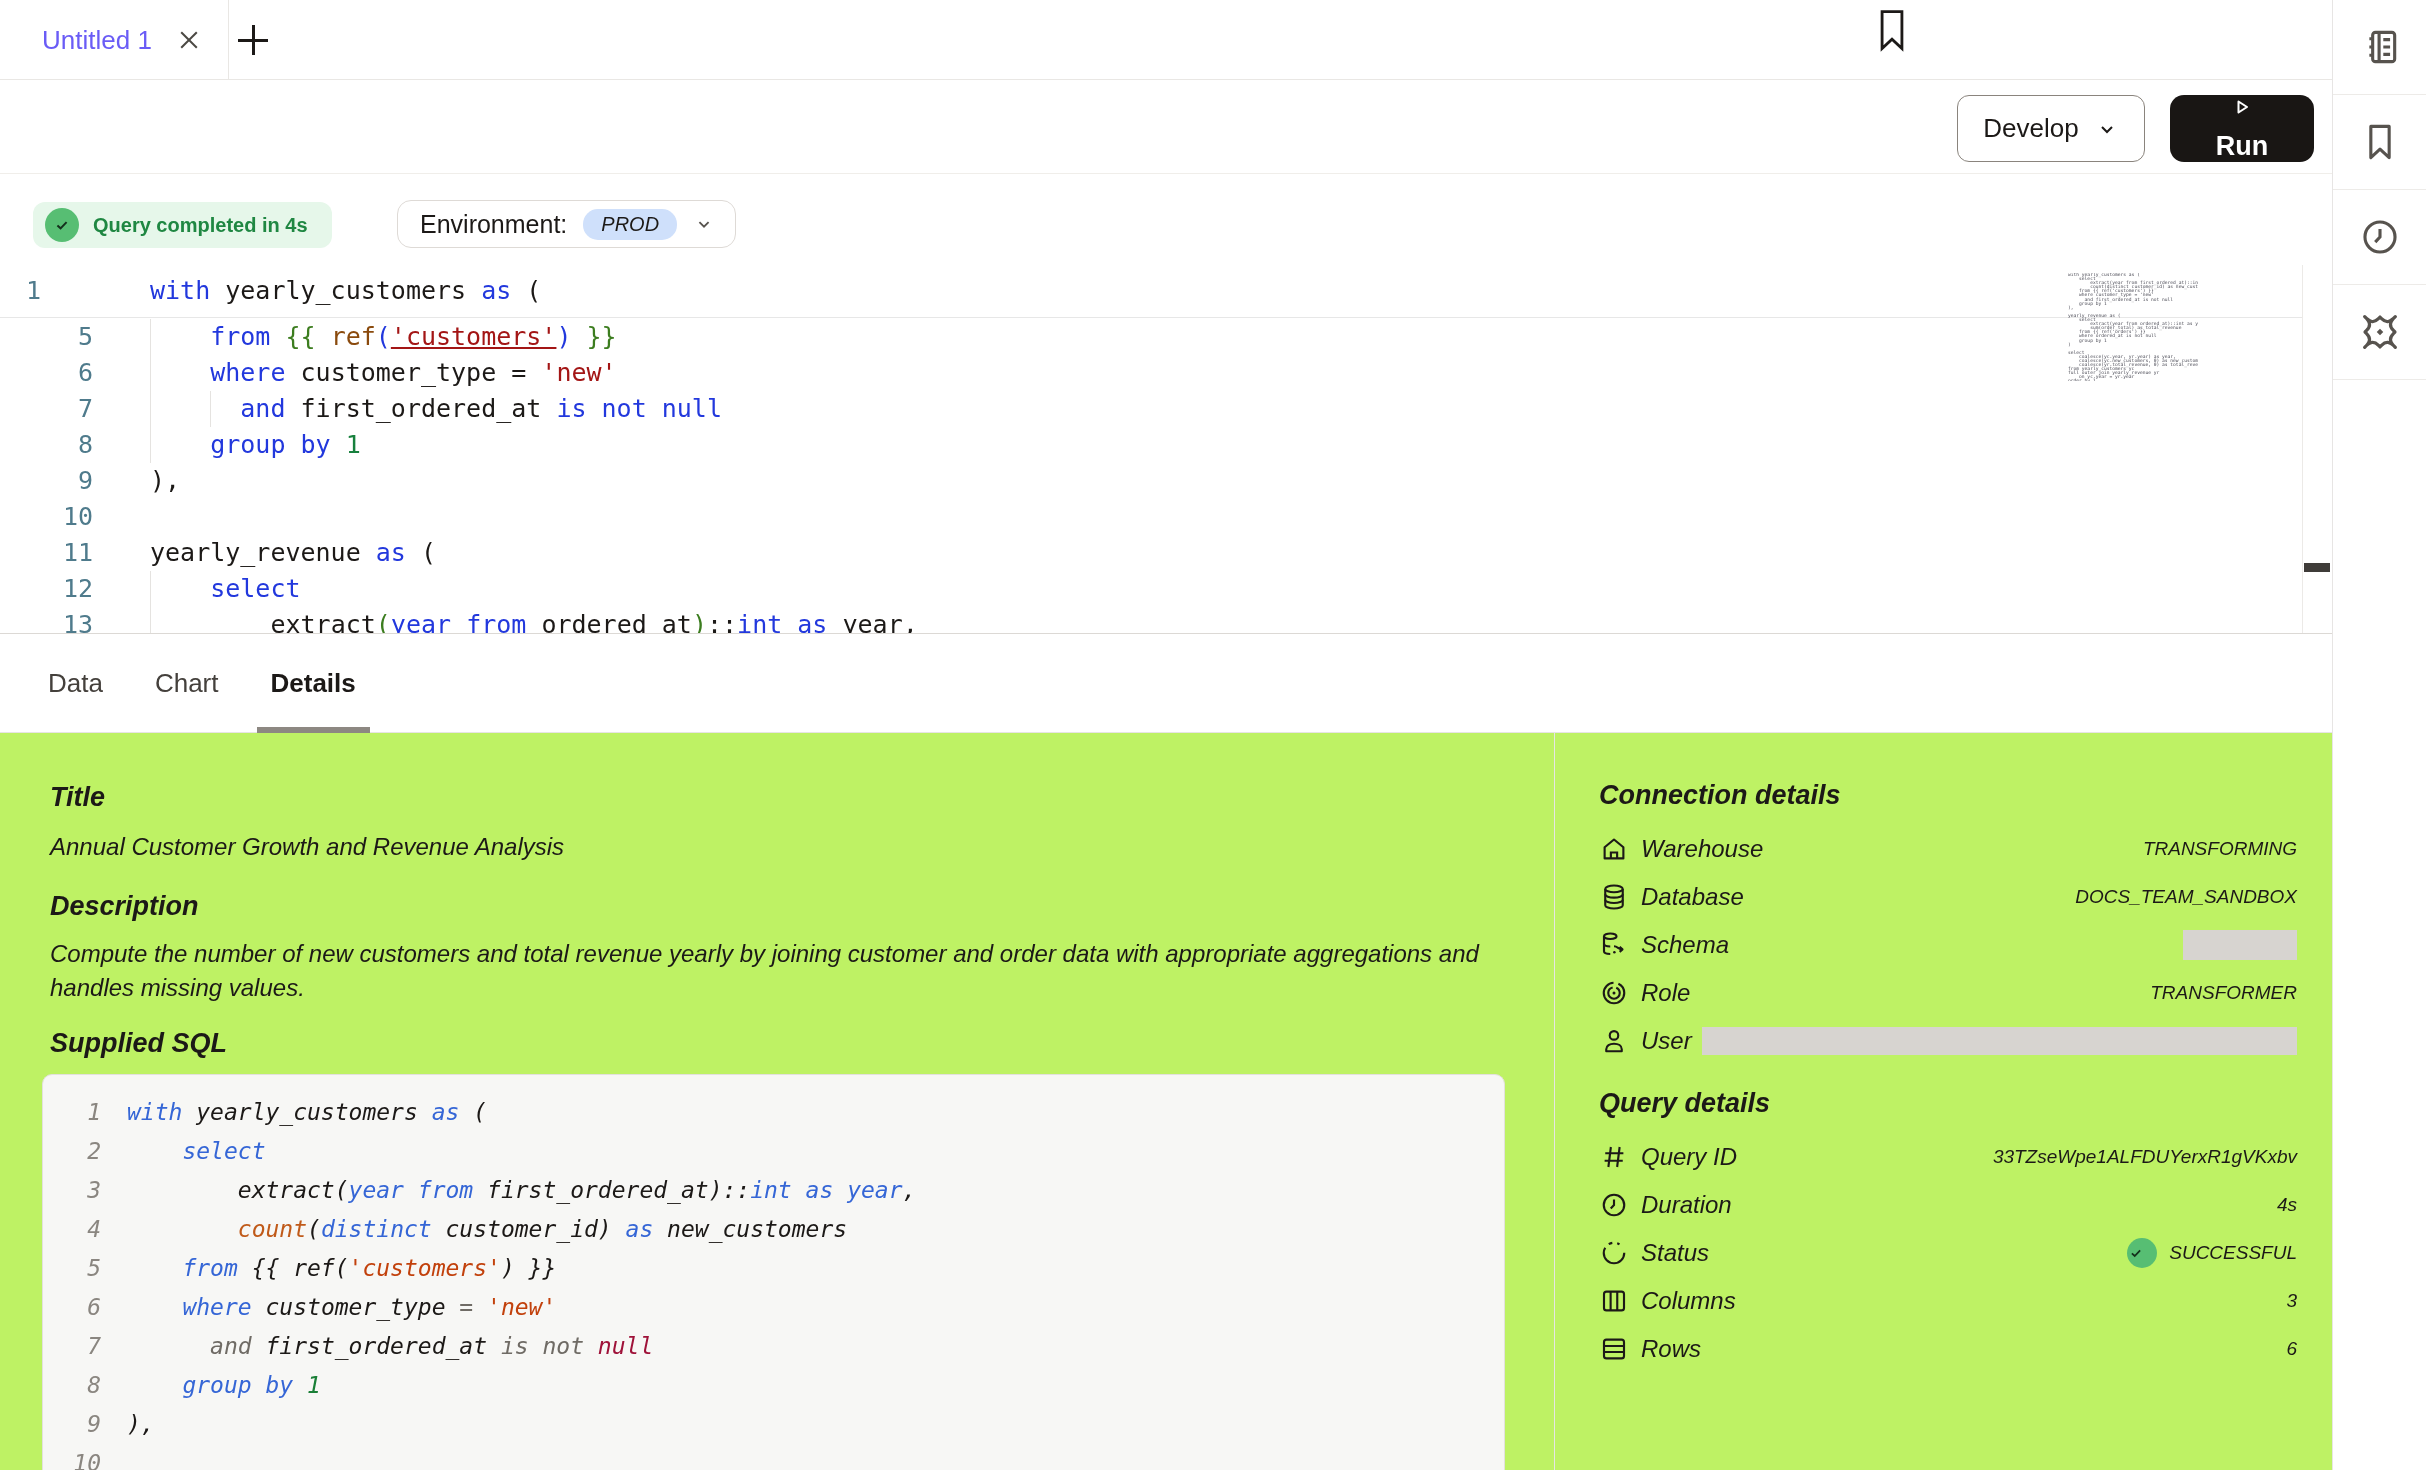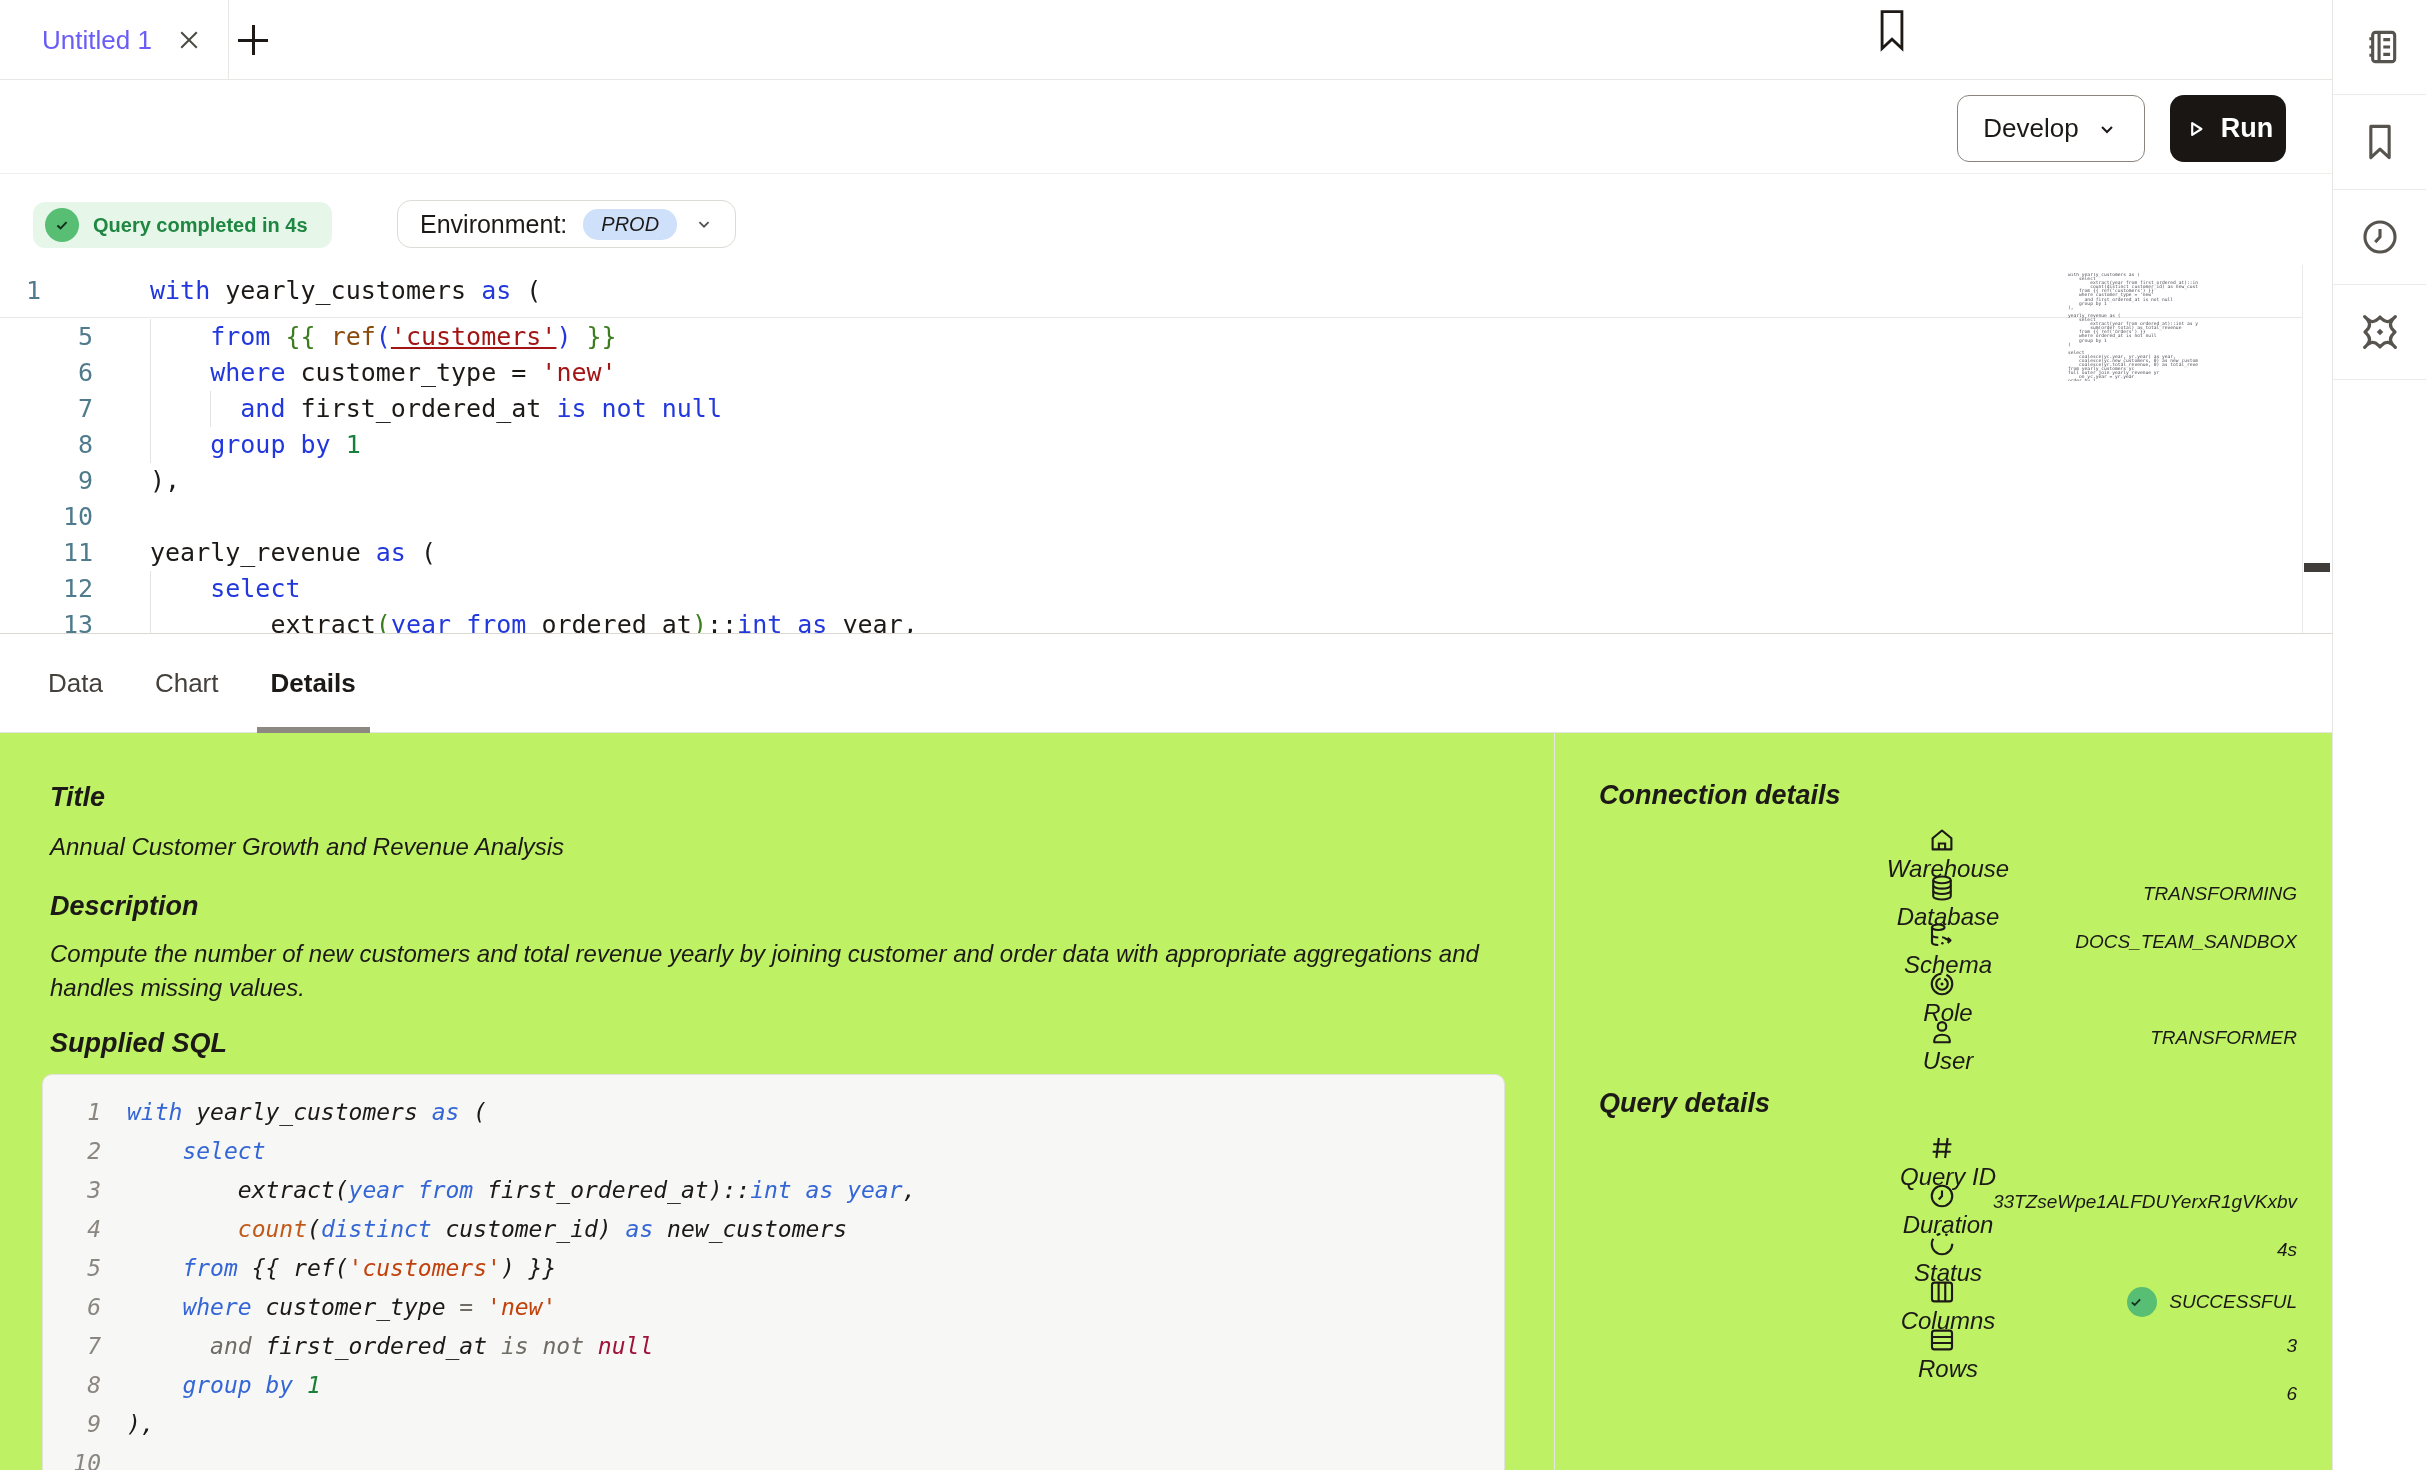--- a/index.html
+++ b/index.html
@@ -31,22 +31,22 @@
   .new-tab:after  { content:""; position:absolute; left:0; top:14px; width:30px; height:2.5px; background:#1c1917; }
 
   
   .toolbar { position:relative; height:94px; border-bottom:1px solid #f0eeea; background:#fff; }
   .bookmark-btn { position:absolute; left:1878px; top:102px; margin-top:-94px; width:40px; height:52px;
                   top:8px; display:flex; align-items:center; justify-content:center;}
   .toolbar .bookmark-btn { position:absolute; left:1872px; top:18px; }
   .develop-btn { position:absolute; left:1957px; top:15px; width:188px; height:67px; border:1.5px solid #8a847d;
                  border-radius:12px; background:#fff; display:flex; align-items:center; justify-content:center; gap:16px;
                  font-size:26px; color:#1c1917; }
-  .run-btn { position:absolute; left:2170px; top:15px; width:116px; height:67px; border-radius:14px; background:#191614;
-             color:#fff; display:flex; align-items:center; justify-content:center; gap:12px; font-size:27px; font-weight:600; }
+  .run-btn { position:absolute; left:2170px; top:15px; width:144px; height:67px; border-radius:14px; background:#191614;
+             color:#fff; display:flex; align-items:center; justify-content:center; gap:12px; font-size:27px; font-weight:600;flex-direction:column; }
 
   
   .editor { position:relative; height:459px; background:#fff; overflow:hidden;
             font-family:"DejaVu Sans Mono", monospace; }
   .status-pill { position:absolute; left:33px; top:28px; height:46px; background:#e6f7ea; border-radius:12px;
                  display:flex; align-items:center; padding:0 24px 0 12px; gap:14px;
                  font-family:"Liberation Sans", sans-serif; }
   .status-pill-text { color:#1f8742; font-size:20px; font-weight:600; }
   .check-circle { width:34px; height:34px; border-radius:50%; background:#57be73; display:flex; align-items:center; justify-content:center; }
   .check-circle svg { stroke:#14301c; fill:none; stroke-width:2.4; }
@@ -94,21 +94,21 @@
   .sql-block { margin-top:15px; margin-left:-8px; width:1463px; height:520px; background:#f7f7f5;
                border:1px solid #e3e1dd; border-radius:10px; padding-top:18px;
                font-family:"DejaVu Sans Mono", monospace; }
   .sql-block .code-line { height:39px; line-height:39px; font-size:23px; }
   .sql-block .code-line .ln { width:58px; color:#8a8680; }
   .sql-block .code-line .lc { margin-left:26px; }
   .tk-K { color:#3566d6; } .tk-D { color:#1c1917; } .tk-S { color:#c2410c; }
   .tk-F { color:#c05a19; } .tk-N { color:#9f1239; } .tk-G { color:#1a7f37; } .tk-O { color:#6f6b65; }
 
   .details-right { width:778px; border-left:1px solid #e7e5e4; padding:46px 35px 0 44px; }
-  .dr-row { height:48px; display:flex; align-items:center;flex-direction:column; }
+  .dr-row { height:48px; display:flex; align-items:center; }
   .dr-row svg { stroke:#1c1917; fill:none; stroke-width:1.7; flex:none; margin-right:12px; }
   .dr-label { font-size:24px; color:#1c1917; white-space:nowrap; }
   .dr-value { margin-left:auto; font-size:19px; color:#1c1917; text-align:right; white-space:nowrap; }
   .rows-group { margin-top:14px; }
   .q-head { margin-top:22px; }
   .redact-schema { margin-left:auto; width:114px; height:30px; background:#d7d4d0; }
   .redact-user { margin-left:10px; flex:1; height:28px; background:#d7d4d0; }
   .status-value { margin-left:auto; display:flex; align-items:center; gap:12px; }
   .check-circle.sm { width:30px; height:30px; }
 </style>

